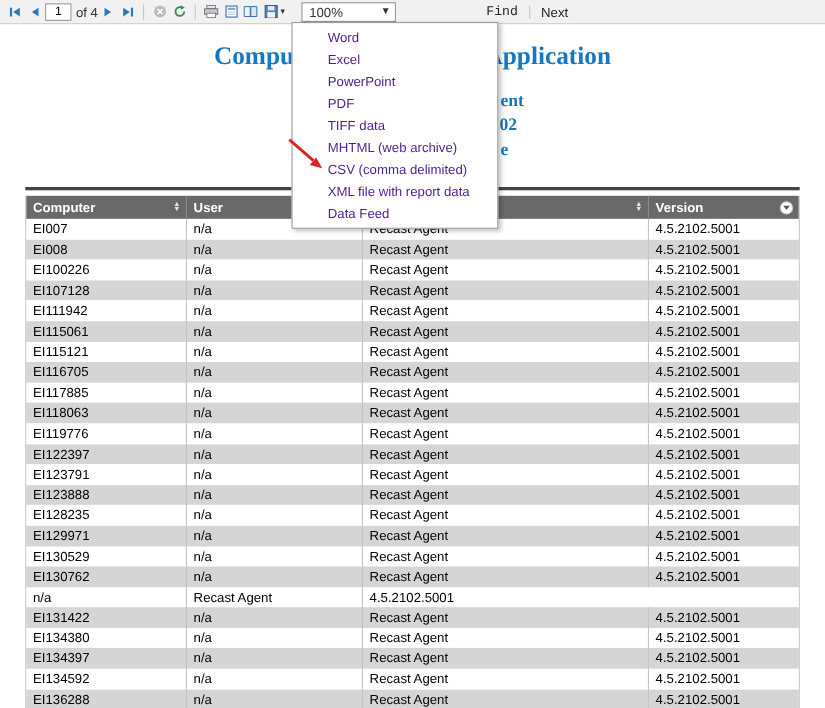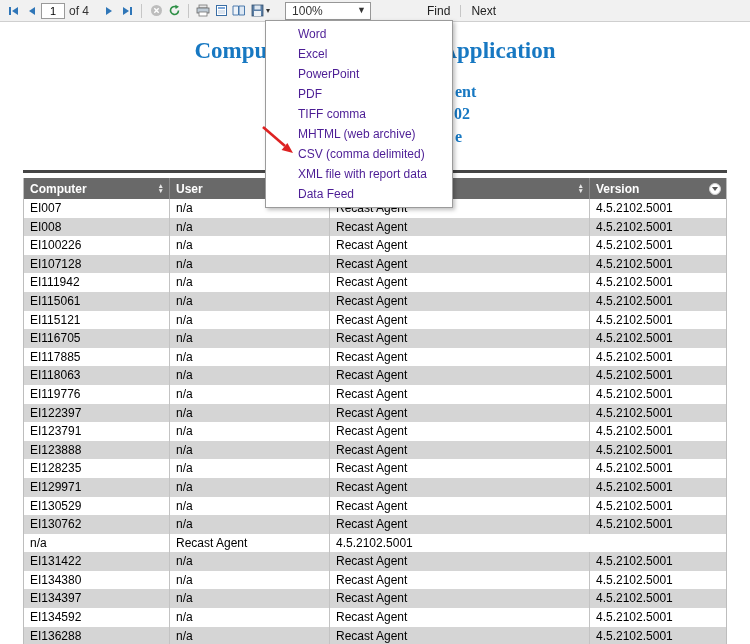--- a/index.html
+++ b/index.html
@@ -11,28 +11,28 @@
     position:absolute; top:0; left:0; width:750px; height:22px;
     background:#f1f1f1; border-bottom:1px solid #cfcfcf;
     display:flex; align-items:center; padding-left:5px; font-size:12px; color:#333;
   }
   .tbtn { display:inline-flex; align-items:center; justify-content:center;
           width:18px; height:18px; cursor:pointer; }
   .tbtn svg { display:block; }
   .sep { width:1px; height:14px; background:#c6c6c6; margin:0 5px; }
   .pageno { width:24px; height:16px; border:1px solid #9a9a9a; background:#fff;
             font-size:11px; text-align:center; font-family:"Liberation Sans",sans-serif; }
-  .oflabel { margin:0 11px 0 4px; color:#333; }
+  .oflabel { margin:0 0 0 4px; color:#333; }
   .exportwrap { display:inline-flex; align-items:center; padding:0 3px; cursor:pointer; }
   .caret { font-size:8px; color:#333; margin-left:2px; line-height:1; }
   .zoombox { margin-left:12px; width:86px; height:18px; background:#fff; border:1px solid #979797;
              display:inline-flex; align-items:center; justify-content:space-between;
              padding:0 4px 0 6px; cursor:pointer; }
   .zoombox .caret { font-size:9px; }
-  .findlbl { margin-left:56px; cursor:pointer; color:#222; }
+  .findlbl { margin-left:82px; cursor:pointer; color:#222;font-family:Liberation Mono, monospace; }
   .nextlbl { margin-left:0; cursor:pointer; color:#222; }
   .finddiv { width:1px; height:12px; background:#c6c6c6; margin:0 10px; }
 
   
   .rtitle {
     position:absolute; top:38px; left:0; width:750px; text-align:center;
     font-family:"Liberation Serif", serif; font-weight:bold; font-size:23px; color:#1778c2;
   }
   .frag { position:absolute; font-family:"Liberation Serif", serif; font-weight:bold;
           font-size:16px; color:#1778c2; }
@@ -343,21 +343,21 @@
       </div>
     </div>
 </div>
 
 <div class="menu">
   <div>
       <div class="menu-item">Word</div>
       <div class="menu-item">Excel</div>
       <div class="menu-item">PowerPoint</div>
       <div class="menu-item">PDF</div>
-      <div class="menu-item">TIFF comma</div>
+      <div class="menu-item">TIFF data</div>
       <div class="menu-item">MHTML (web archive)</div>
       <div class="menu-item">CSV (comma delimited)</div>
       <div class="menu-item">XML file with report data</div>
       <div class="menu-item">Data Feed</div>
     </div>
 </div>
 
 <svg class="arrow-annot" width="44" height="42">
   <path d="M5 7 L27 26" stroke="#dd2222" stroke-width="2.6" fill="none"></path>
   <path d="M35 33 L23.6 29.9 L29.4 23.1 Z" fill="#dd2222"></path>

